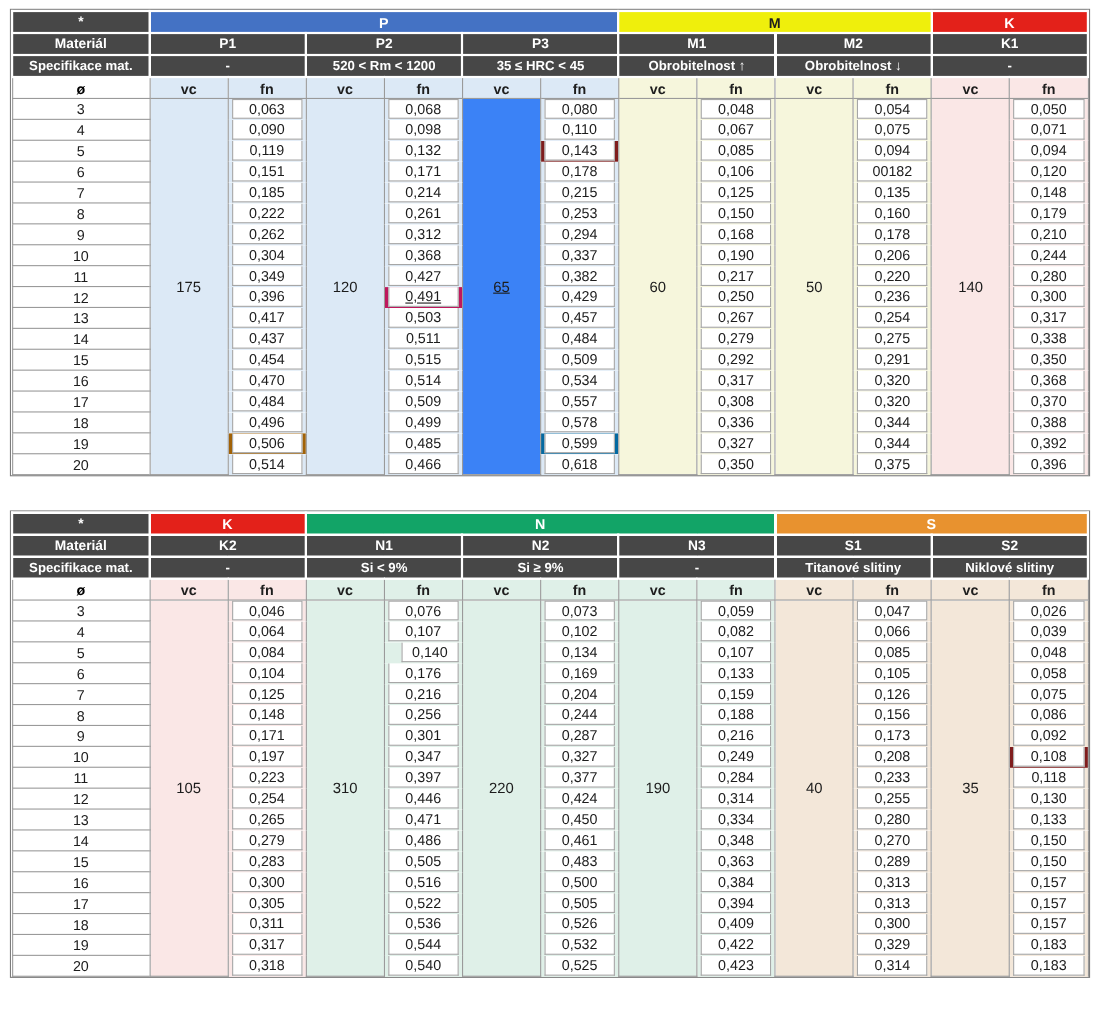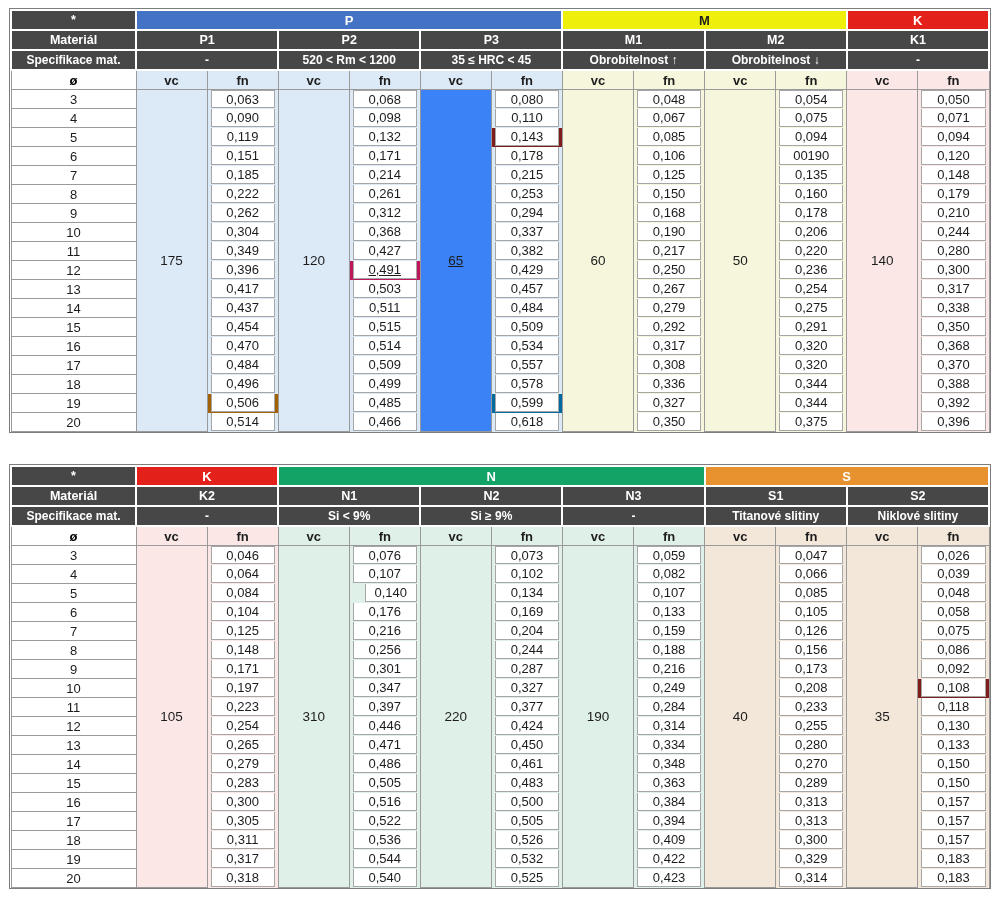--- a/index.html
+++ b/index.html
@@ -213,21 +213,21 @@
               <td class="fn" style="background: rgb(220, 233, 246);">
                 <div class="fn-box">0,171</div>
               </td>
               <td class="fn" style="background: rgb(220, 233, 246);">
                 <div class="fn-box">0,178</div>
               </td>
               <td class="fn" style="background: rgb(246, 246, 220);">
                 <div class="fn-box">0,106</div>
               </td>
               <td class="fn" style="background: rgb(246, 246, 220);">
-                <div class="fn-box">00190</div>
+                <div class="fn-box">00182</div>
               </td>
               <td class="fn" style="background: rgb(250, 231, 230);">
                 <div class="fn-box">0,120</div>
               </td>
             </tr>
             <tr>
               <td class="dia">7</td>
               <td class="fn" style="background: rgb(220, 233, 246);">
                 <div class="fn-box">0,185</div>
               </td>

